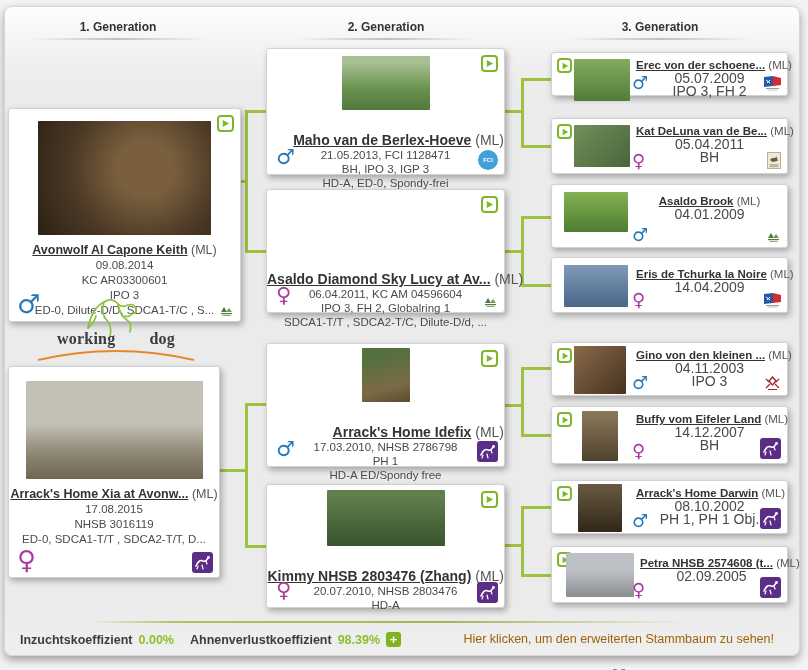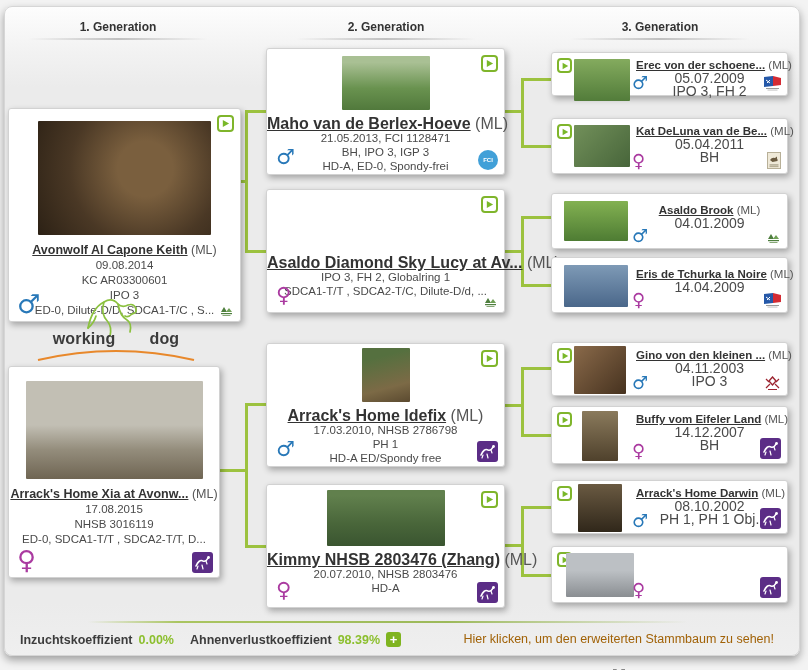--- a/index.html
+++ b/index.html
@@ -14,40 +14,40 @@
     box-shadow:2px 3px 6px rgba(0,0,0,.30);box-sizing:border-box;}
   .photo{border-radius:1px;}
   .nameline{text-align:center;white-space:nowrap;color:#3a3a3a;}
   .dog-name{font-weight:bold;text-decoration:underline;color:#333;cursor:pointer;}
   .ml{color:#555;}
   .info{text-align:center;white-space:nowrap;color:#4a4a4a;}
   .g1 .photo{margin:12px auto 0 auto;}
   .g1 .nameline{margin-top:7px;font-size:12.5px;line-height:16px;}
   .g1 .info{font-size:11.5px;line-height:15px;}
   .g2 .photo{margin:7px auto 0 auto;}
-  .g2 .nameline{margin-top:6px;font-size:16px;line-height:15px;}
+  .g2 .nameline{margin-top:23px;font-size:14px;line-height:15px;text-align:right;}
   .g2 .info{font-size:11.5px;line-height:14px;}
   .g3text{position:absolute;left:66px;right:4px;top:5px;}
   .g3text .nameline{font-size:11.5px;line-height:14px;}
   .g3text .info{font-size:14px;line-height:13px;}
   .sex{position:absolute;font-weight:bold;font-family:"DejaVu Sans",sans-serif;line-height:1;}
   .male{color:#2878b8;}
   .female{color:#aa3aa0;}
   .g1sex{left:8px;bottom:4px;font-size:26px;}
   .g2sex{left:9px;bottom:6px;font-size:21px;}
   .g3sex{left:80px;bottom:3px;font-size:18px;}
   .play{position:absolute;width:17px;height:17px;border:2px solid #7fb52b;border-radius:4px;
     background:#fff;display:flex;align-items:center;justify-content:center;cursor:pointer;box-sizing:border-box;}
   .play.tr{top:6px;right:6px;}
   .play.tl{top:5px;left:5px;width:15px;height:15px;}
   .badge{position:absolute;right:6px;bottom:4px;display:flex;align-items:center;justify-content:center;}
   .fci{width:20px;height:20px;border-radius:50%;background:#41a0d8;color:#fff;font-size:6px;font-weight:bold;
     display:flex;align-items:center;justify-content:center;}
   .conn{position:absolute;background:#9cc23f;}
-  #wdlogo{position:absolute;left:30px;top:296px;width:172px;height:66px;}
+  #wdlogo{position:absolute;left:30px;top:296px;width:172px;height:66px;font-family:Liberation Serif, serif;}
   #wdlogo .words{position:absolute;bottom:14px;left:0;width:100%;display:flex;justify-content:center;gap:34px;
     font-size:16px;font-weight:bold;color:#3b3b3b;letter-spacing:.2px;}
   #wdlogo svg.dog{position:absolute;left:52px;top:-4px;}
   #wdlogo svg.arc{position:absolute;left:6px;bottom:0;}
   #footer-divider{position:absolute;left:88px;top:621px;width:600px;height:2px;
     background:linear-gradient(to right,rgba(156,194,63,0),#aac561 15%,#9cb95a 60%,rgba(156,194,63,0));}
   .footerrow{position:absolute;top:632px;font-size:12.5px;color:#3c3c3c;}
   #footer-left{left:20px;display:flex;align-items:center;gap:6px;font-weight:bold;}
   .coeff-val{color:#8cbf2e;font-weight:bold;}
   .plus{width:15px;height:15px;border-radius:3px;background:#7fb41f;color:#fff;font-weight:bold;font-size:13px;
@@ -183,20 +183,21 @@
   </div>
 
   <div class="card g2" style="left:266px;top:189px;width:239px;height:124px;">
     <span class="play tr">
         <svg width="9" height="9" viewBox="0 0 10 10">
           <polygon points="2,1 9,5 2,9" fill="#79b829"></polygon>
         </svg>
       </span>
     <div class="photo p4" style="width:67px;height:52px;"></div>
     <div class="nameline"><span class="dog-name">Asaldo Diamond Sky Lucy at Av...</span> <span class="ml">(ML)</span></div>
+    <div class="info">06.04.2011, KC AM 04596604</div>
     <div class="info">IPO 3, FH 2, Globalring 1</div>
     <div class="info">SDCA1-T/T , SDCA2-T/C, Dilute-D/d, ...</div>
     <span class="sex female g2sex">♀</span>
     <span class="badge">
         <svg width="15" height="13" viewBox="0 0 15 13">
           <path d="M2 8 L5 3 L8 8 Z" fill="#4e7e3e"></path>
           <path d="M7 8 L10 4 L13 8 Z" fill="#6fa055"></path>
           <rect x="2" y="9" width="11" height="1.2" fill="#4e7e3e"></rect>
           <rect x="3.5" y="11" width="8" height="1" fill="#88a878"></rect>
         </svg>
@@ -286,21 +287,21 @@
     <span class="badge">
         <svg width="14" height="17" viewBox="0 0 14 17">
           <rect x="0.5" y="0.5" width="13" height="16" fill="#efe9d8" stroke="#b8b098"></rect>
           <path d="M3 8 Q5 5 8 6 L10 4.5 L10 6.5 Q11 7.5 10.5 9 L5.5 10 Z" fill="#6a5a40"></path>
           <rect x="2.5" y="12.5" width="9" height="0.9" fill="#8a8268"></rect>
           <rect x="2.5" y="14.2" width="9" height="0.9" fill="#a89f84"></rect>
         </svg>
       </span>
   </div>
 
-  <div class="card" style="left:551px;top:193px;width:237px;height:56px;padding-left:9px;">
+  <div class="card" style="left:551px;top:184px;width:237px;height:64px;padding-left:9px;">
     <div class="photo p9" style="position:absolute;left:12px;top:7px;width:64px;height:40px;"></div>
     <div class="g3text" style="left:84px;top:9px;">
       <div class="nameline"><span class="dog-name">Asaldo Brook</span> <span class="ml">(ML)</span></div>
       <div class="info">04.01.2009</div>
     </div>
     <span class="sex male g3sex">♂</span>
     <span class="badge">
         <svg width="15" height="13" viewBox="0 0 15 13">
           <path d="M2 8 L5 3 L8 8 Z" fill="#4e7e3e"></path>
           <path d="M7 8 L10 4 L13 8 Z" fill="#6fa055"></path>
@@ -396,20 +397,24 @@
       </span>
   </div>
 
   <div class="card" style="left:551px;top:546px;width:237px;height:57px;">
     <span class="play tl">
         <svg width="8" height="8" viewBox="0 0 10 10">
           <polygon points="2,1 9,5 2,9" fill="#79b829"></polygon>
         </svg>
       </span>
     <div class="photo p14" style="position:absolute;left:14px;top:6px;width:68px;height:44px;"></div>
+    <div class="g3text" style="left:88px;top:9px;">
+      <div class="nameline"><span class="dog-name">Petra NHSB 2574608 (t...</span> <span class="ml">(ML)</span></div>
+      <div class="info">02.09.2005</div>
+    </div>
     <span class="sex female g3sex">♀</span>
     <span class="badge">
         <svg width="21" height="21" viewBox="0 0 21 21">
           <rect width="21" height="21" rx="3" fill="#5b2d86"></rect>
           <path d="M4 14 Q7 7 11 9 Q14 10 16 6" stroke="#fff" stroke-width="1.6" fill="none" stroke-linecap="round"></path>
           <path d="M6 14 L5 17 M10 13 L11 17 M14 9 L15 12" stroke="#fff" stroke-width="1.2" stroke-linecap="round"></path>
           <circle cx="16.5" cy="5.5" r="1.4" fill="#fff"></circle>
         </svg>
       </span>
   </div>

